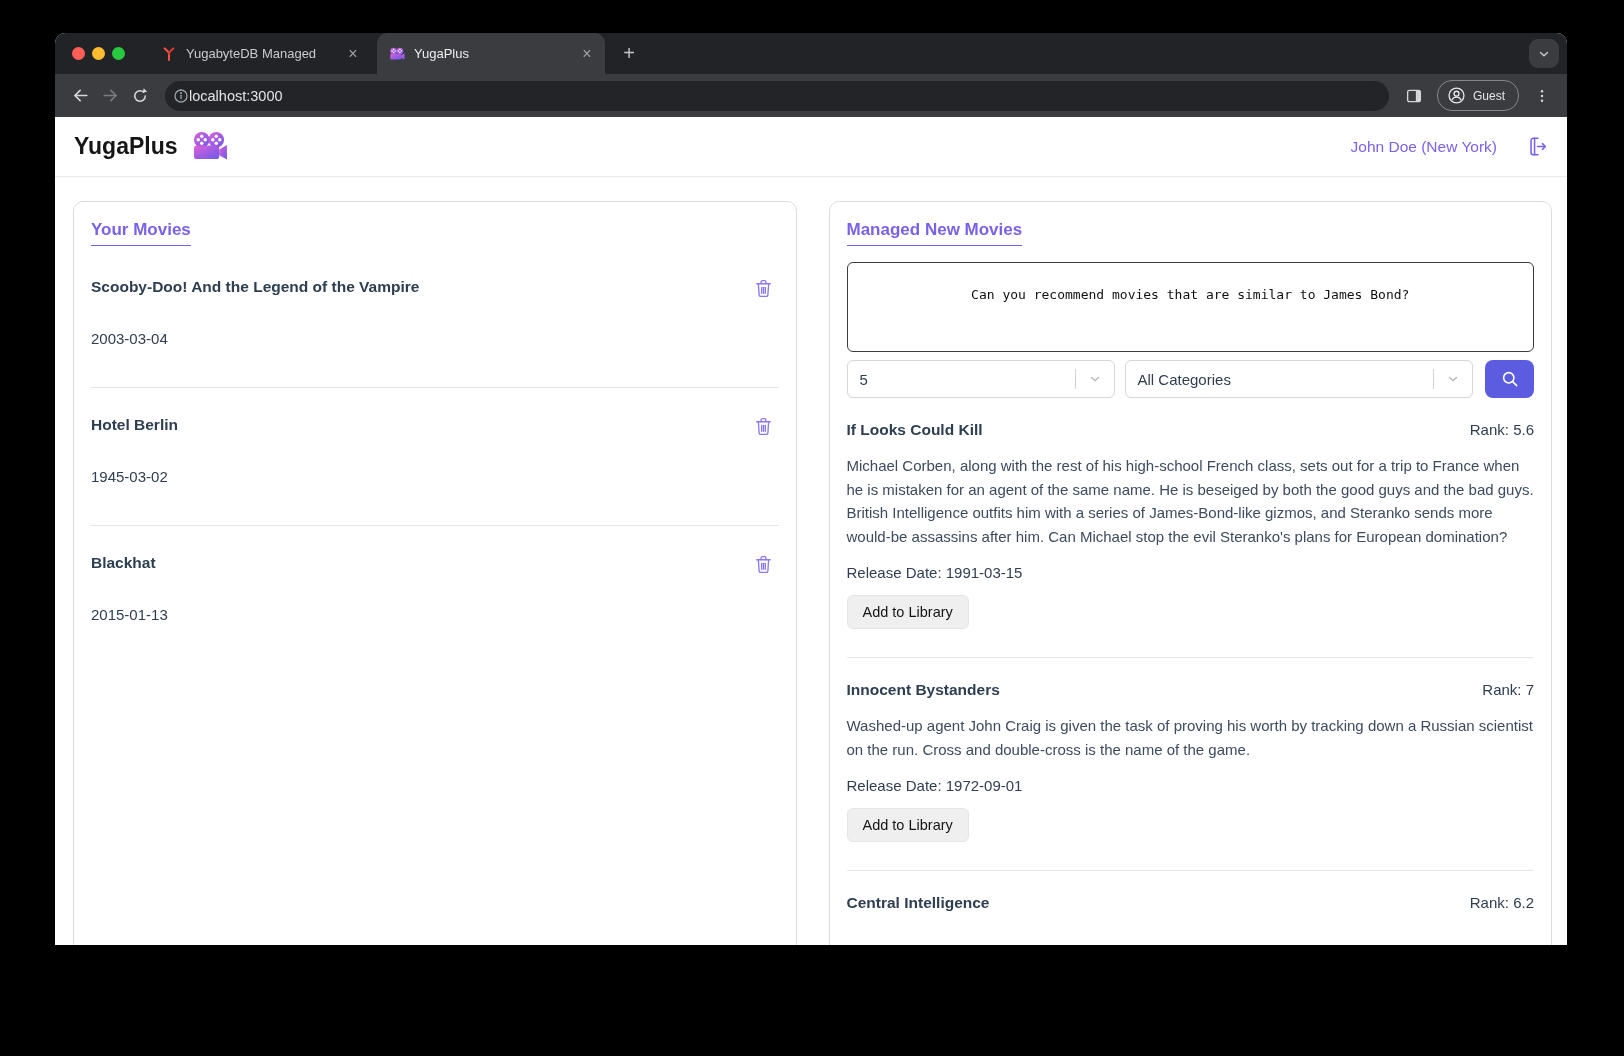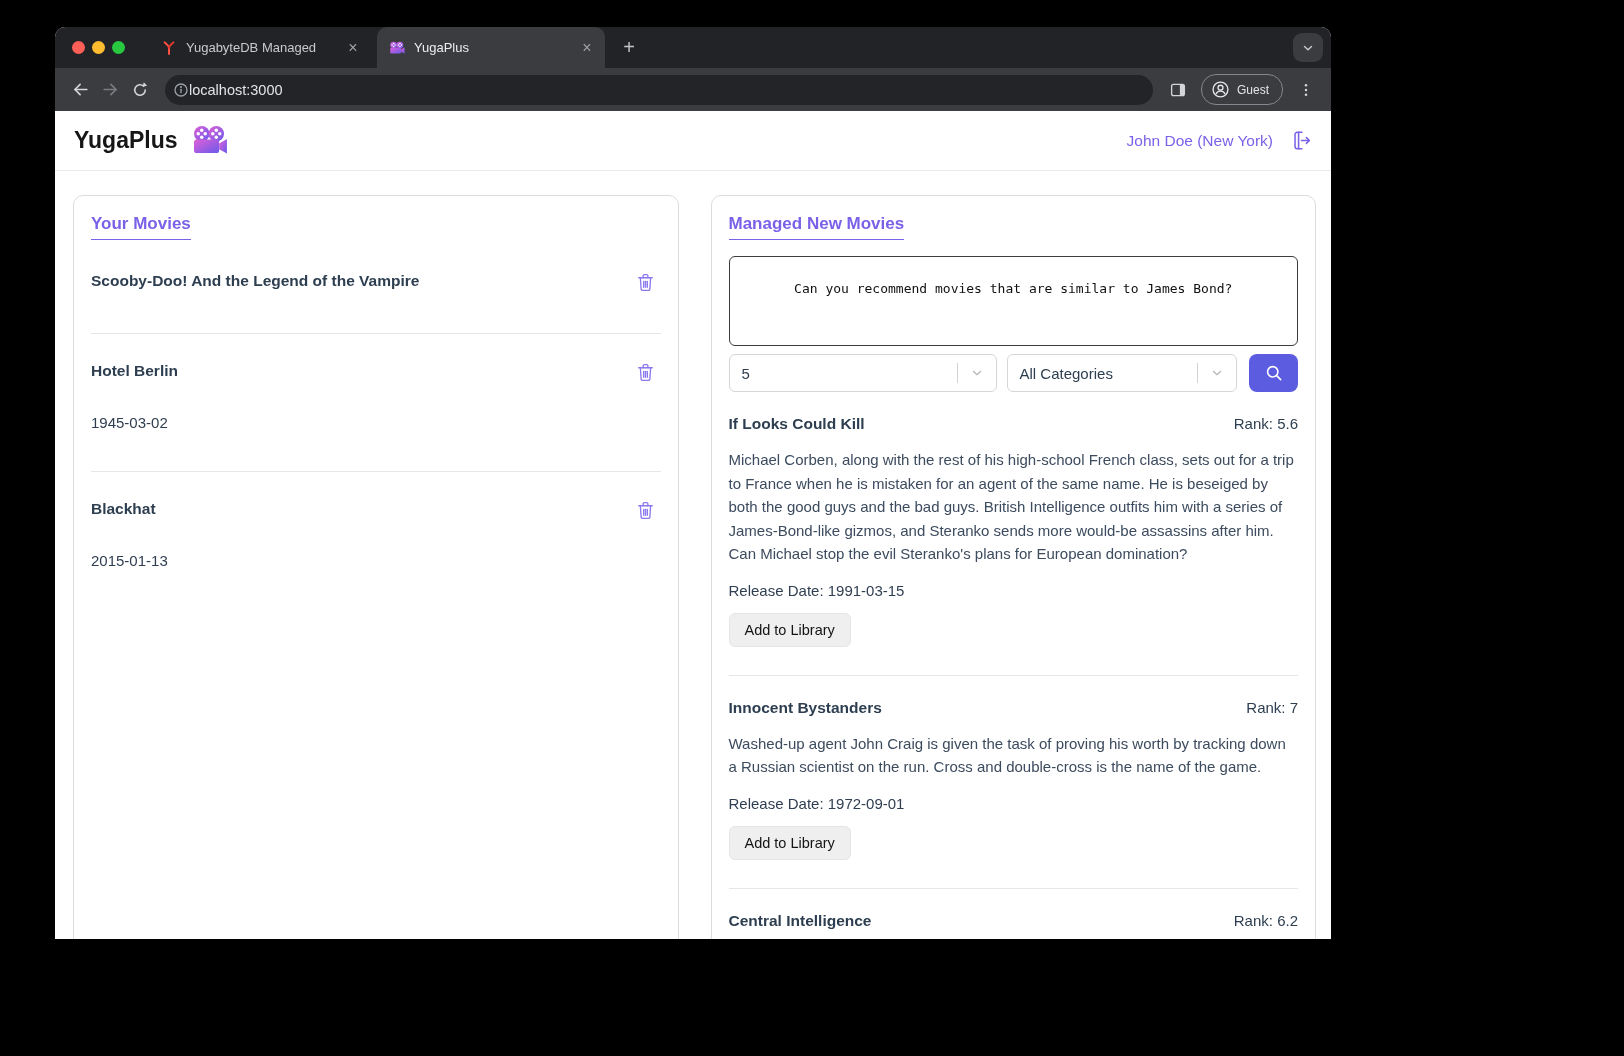--- a/index.html
+++ b/index.html
@@ -1,21 +1,21 @@
 <!DOCTYPE html>
 <html><head>
 <meta charset="utf-8">
 <style>
   html,body { margin:0; padding:0; }
   body {
     width:1624px; height:1056px; background:#000; position:relative; overflow:hidden;
     font-family:"Liberation Sans", sans-serif;
   }
   .window {
-    position:absolute; left:55px; top:27px; width:1276px; height:912px;
+    position:absolute; left:55px; top:33px; width:1512px; height:912px;
     border-radius:10px 10px 0 0; overflow:hidden; background:#ffffff;
   }
   
   .tabstrip { height:41px; background:#222327; display:flex; align-items:center; position:relative; }
   .traffic { display:flex; gap:7px; padding:0 12px 0 17px; align-items:center; }
   .tdot { width:13px; height:13px; border-radius:50%; }
   .tdot.red{background:#ff5f57;} .tdot.yellow{background:#febc2e;} .tdot.green{background:#28c840;}
   .tab { height:41px; display:flex; align-items:center; padding:0 8px 0 12px; width:222px; box-sizing:border-box;
          color:#c9cacc; font-size:13px; margin-left:12px; }
   .tab.active { background:#3b3c40; border-radius:10px 10px 0 0; color:#ededee; width:228px; margin-left:6px; }
@@ -30,21 +30,21 @@
   .urlbar { flex:1; height:30px; background:#232428; border-radius:15px; display:flex; align-items:center;
             padding:0 6px 0 8px; margin:0 10px; color:#e2e4e7; font-size:14.5px; min-width:0; }
   .url-text { }
   .guest-pill { height:29px; border:1px solid #84878c; border-radius:15px; display:flex; align-items:center;
                 gap:7px; padding:0 13px 0 9px; color:#e4e5e7; font-size:12px; margin:0 8px; }
   
   .page { height:828px; background:#fff; overflow:hidden; }
   .page-header { height:59px; border-bottom:1px solid #e9e9e9; display:flex; align-items:center; padding:0 19px; }
   .app-title { font-size:23px; font-weight:bold; color:#161616; }
   .cam { margin-left:13px; display:flex; }
-  .header-right { margin-left:auto; display:flex; align-items:center; gap:16px; }
+  .header-right { margin-left:auto; display:flex; align-items:center; gap:28px; }
   .user-link { color:#7b61e8; font-size:15.5px; text-decoration:none; }
   .content { display:flex; gap:32px; padding:24px 15px 0 18px; align-items:flex-start; }
   .card { border:1px solid #dcdcdc; border-radius:10px; padding:17px; flex:1 1 0; box-sizing:border-box; height:900px; background:#fff; }
   .section-heading { display:inline-block; font-size:17px; font-weight:bold; color:#7b61e8;
                      padding-bottom:5px; border-bottom:1.5px solid #7b61e8; margin:1px 0 0; }
   
   .movie-list { margin-top:4px; }
   .movie-item { padding:28px 0 40px; border-bottom:1px solid #e4e7ea; }
   .movie-item:last-child { border-bottom:none; }
   .movie-title-row { display:flex; justify-content:space-between; align-items:flex-start; }
@@ -240,20 +240,21 @@
                 <svg width="19" height="21" viewBox="0 0 24 26" fill="none" stroke="#8b79ef" stroke-width="1.7" stroke-linecap="round" stroke-linejoin="round">
                   <path d="M3.5 7h17"></path>
                     <path d="M9 7V4.6A1.6 1.6 0 0 1 10.6 3h2.8A1.6 1.6 0 0 1 15 4.6V7"></path>
                   <path d="M5.5 7l1 14.5A2 2 0 0 0 8.5 23h7a2 2 0 0 0 2-1.5L18.5 7"></path>
                   <path d="M9.7 11.5v7.5"></path>
                     <path d="M12 11.5v7.5"></path>
                     <path d="M14.3 11.5v7.5"></path>
                 </svg>
               </button>
             </div>
+            <div class="movie-date">2003-03-04</div>
           </div>
 
           <div class="movie-item">
             <div class="movie-title-row">
               <span class="movie-title">Hotel Berlin</span>
               <button class="trash-btn">
                 <svg width="19" height="21" viewBox="0 0 24 26" fill="none" stroke="#8b79ef" stroke-width="1.7" stroke-linecap="round" stroke-linejoin="round">
                   <path d="M3.5 7h17"></path>
                     <path d="M9 7V4.6A1.6 1.6 0 0 1 10.6 3h2.8A1.6 1.6 0 0 1 15 4.6V7"></path>
                   <path d="M5.5 7l1 14.5A2 2 0 0 0 8.5 23h7a2 2 0 0 0 2-1.5L18.5 7"></path>

